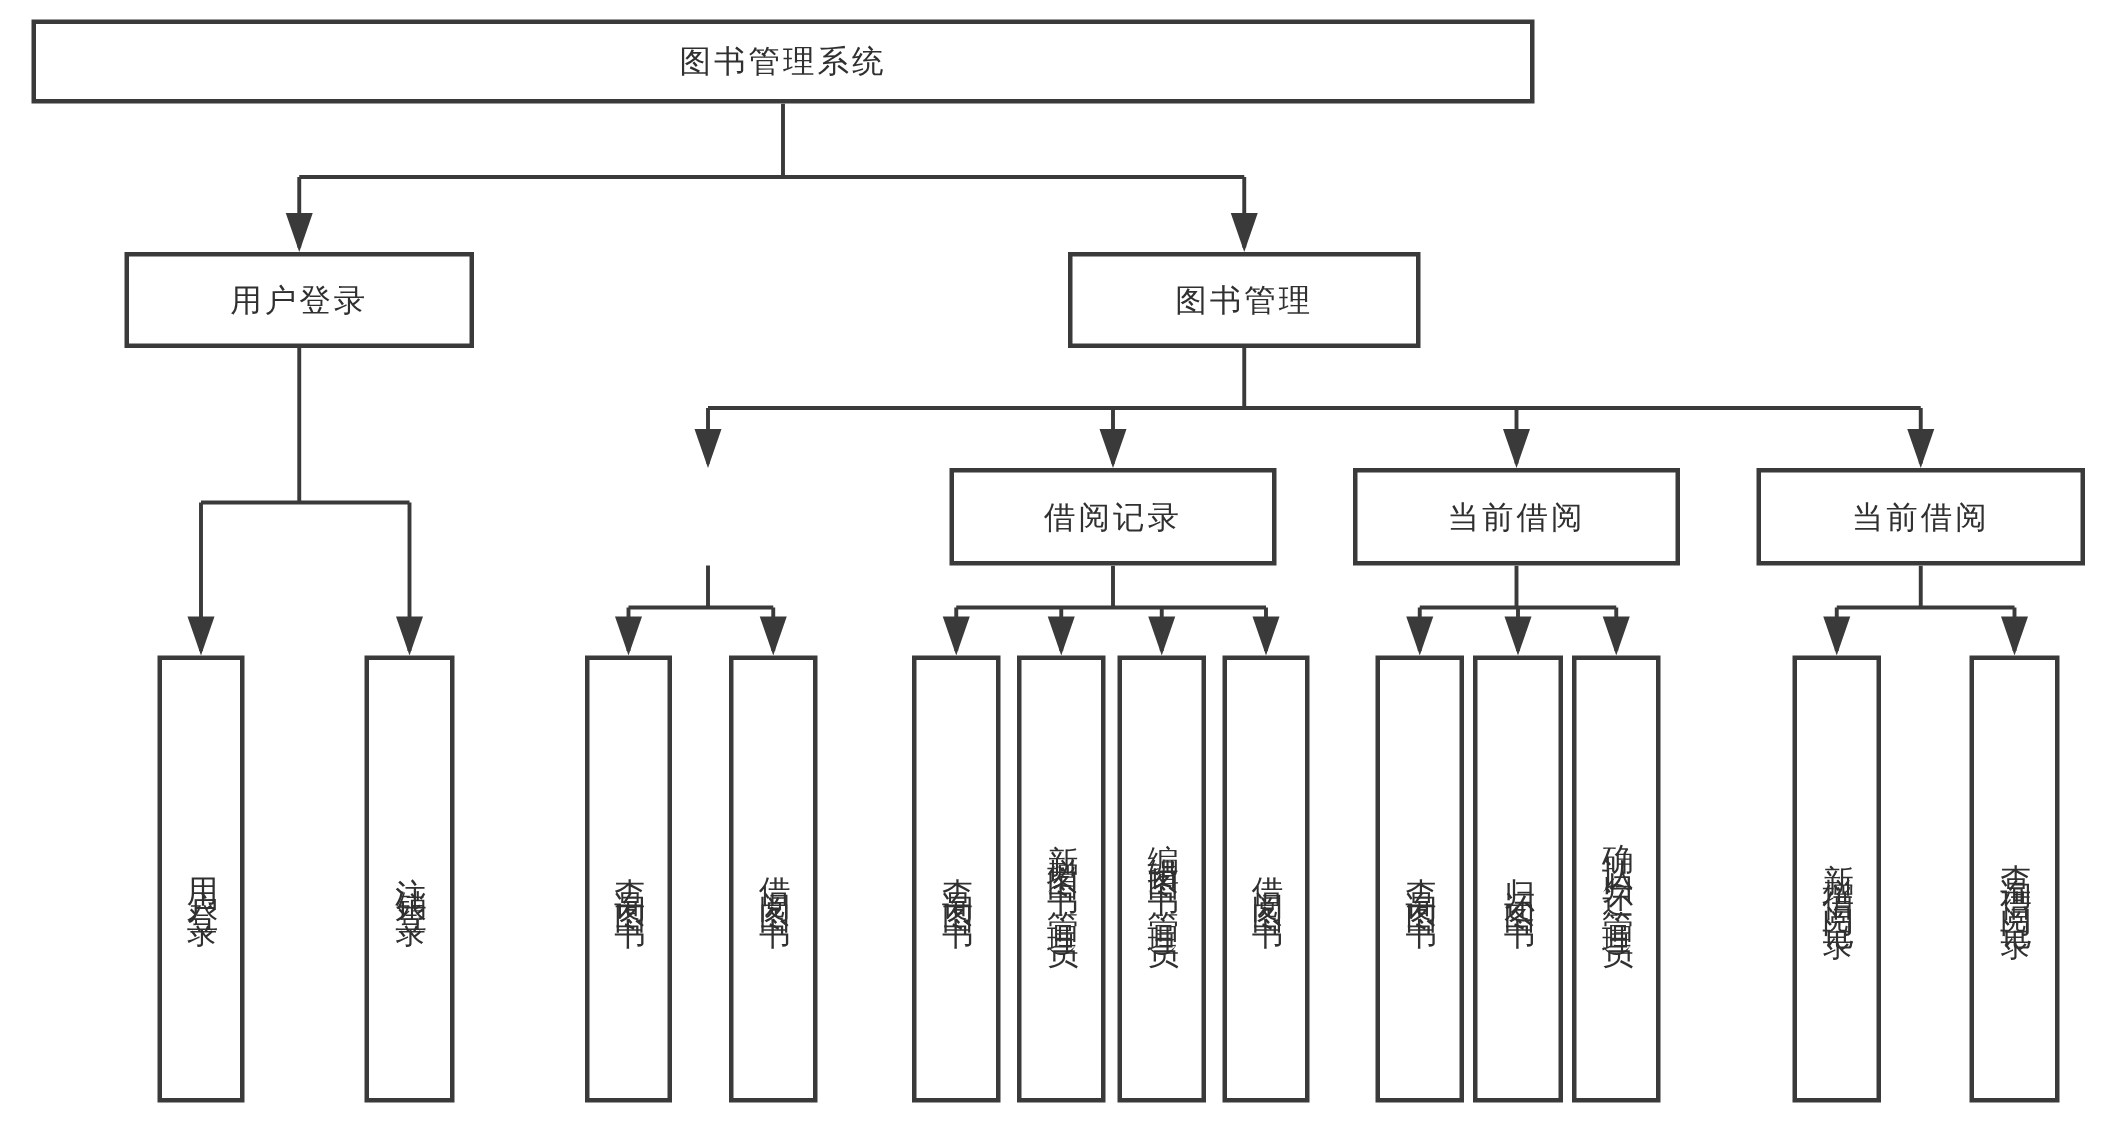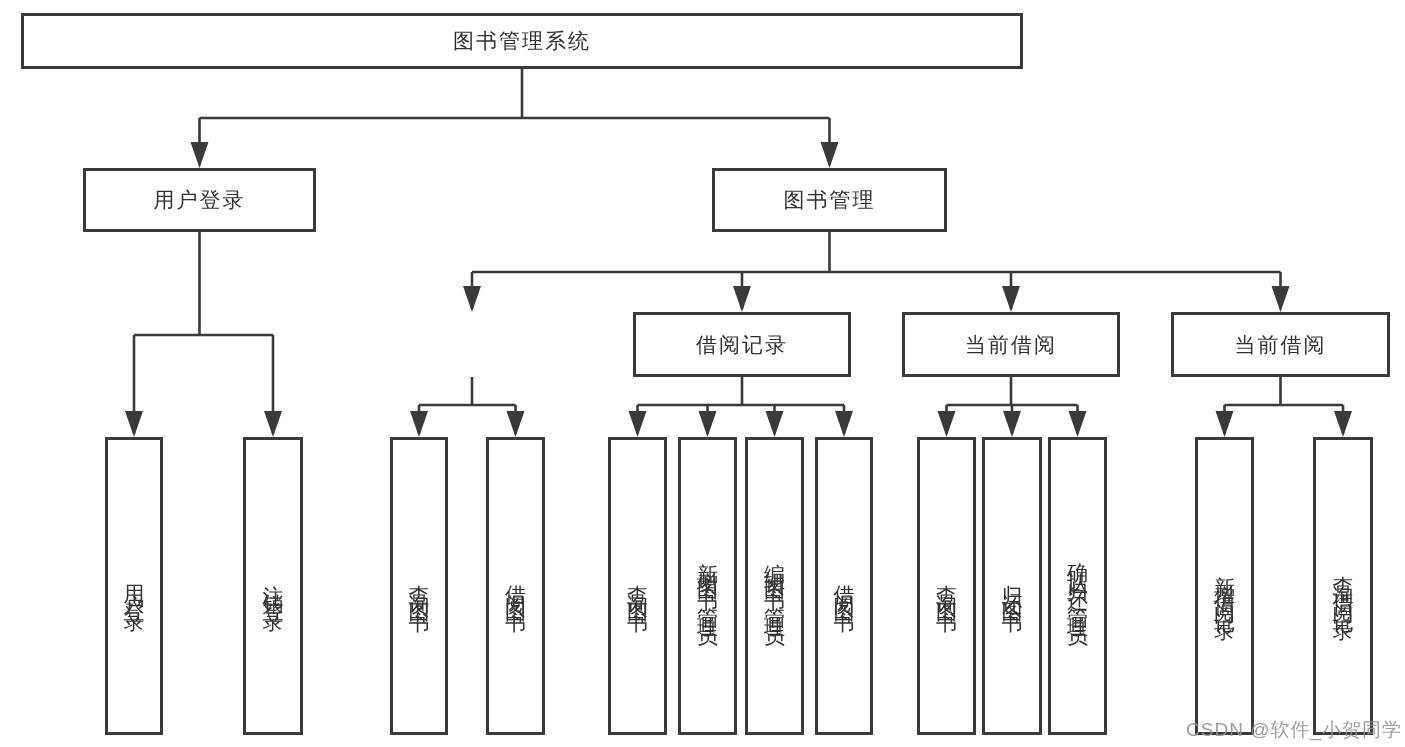--- a/index.html
+++ b/index.html
@@ -75,14 +75,13 @@
   <div class="node v" style="left:745px;top:437px;width:59px;height:298px">编辑图书（管理员）</div>
   <div class="node v" style="left:815px;top:437px;width:58px;height:298px">借阅图书</div>
 
   <div class="node v" style="left:917px;top:437px;width:59px;height:298px">查询图书</div>
   <div class="node v" style="left:982px;top:437px;width:60px;height:298px">归还图书</div>
   <div class="node v" style="left:1048px;top:437px;width:59px;height:298px">确认归还（管理员）</div>
 
   <div class="node v" style="left:1195px;top:437px;width:59px;height:298px">新增借阅记录</div>
   <div class="node v" style="left:1313px;top:437px;width:60px;height:298px">查询借阅记录</div>
 
-  <div class="watermark">CSDN @软件_小贺同学</div>
 </div>
 
 </body></html>

